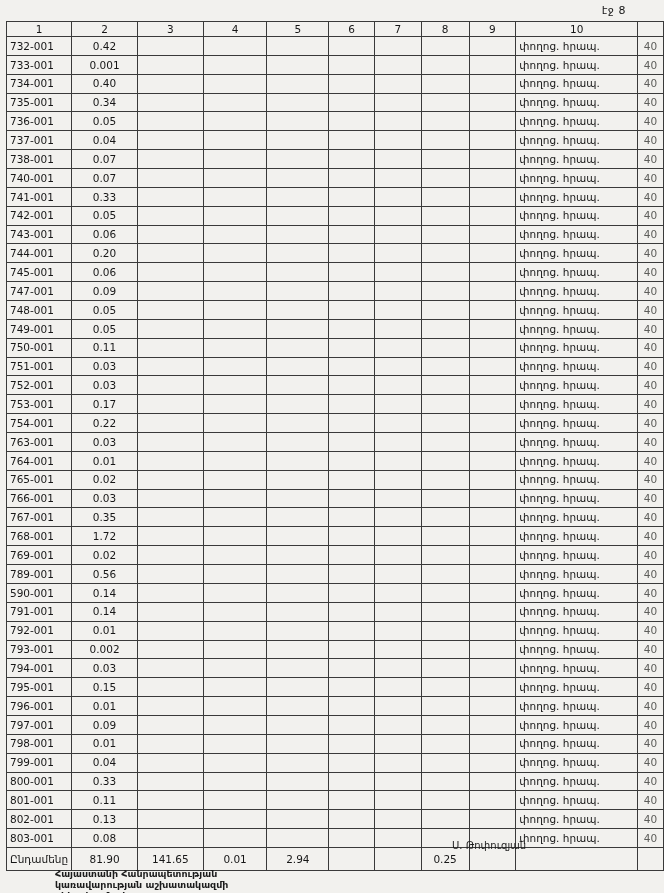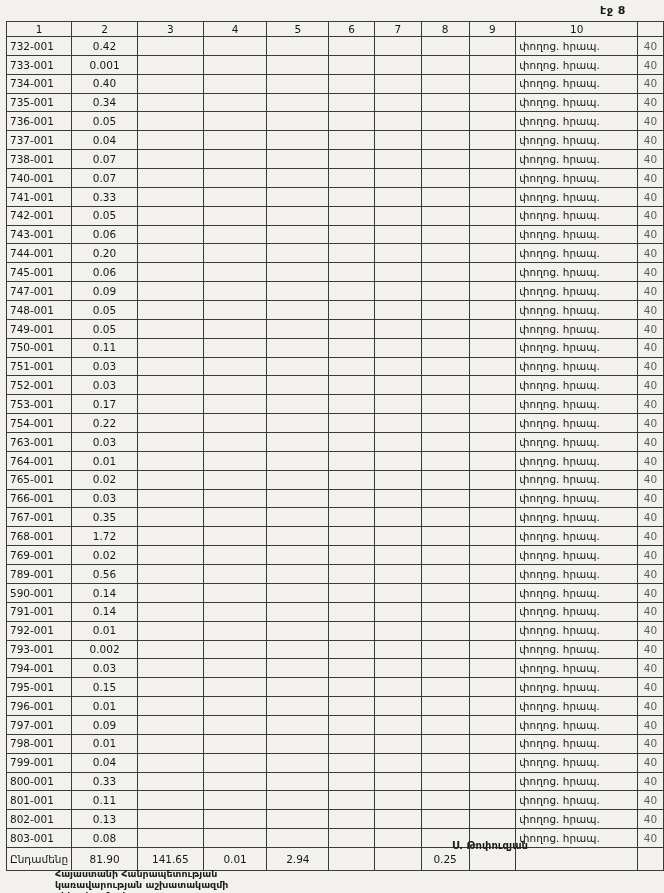--- a/index.html
+++ b/index.html
@@ -15,21 +15,20 @@
     font-family: "DejaVu Sans", sans-serif;
     color: #161616;
     overflow: hidden;
   }
   .page-number {
     position: absolute;
     top: 4px;
     right: 38px;
     font-size: 11px;
     letter-spacing: 0.5px;
-    font-weight: bold;
   }
   table.doc-table {
     position: absolute;
     top: 21px;
     left: 6px;
     border-collapse: collapse;
     table-layout: fixed;
     height: 850px;
   }
   table.doc-table th,
@@ -78,21 +77,21 @@
     font-size: 9.5px;
     line-height: 11px;
     font-weight: bold;
     color: #1c1c1c;
   }
   .footer-signature {
     position: absolute;
     left: 452px;
     top: 840px;
     font-size: 10px;
-    font-weight: bold;
+    font-weight: normal;
     color: #1c1c1c;
   }
 </style>
 </head>
 <body>
 
 <div class="page">
 
   <div class="page-number">էջ 8</div>
 

